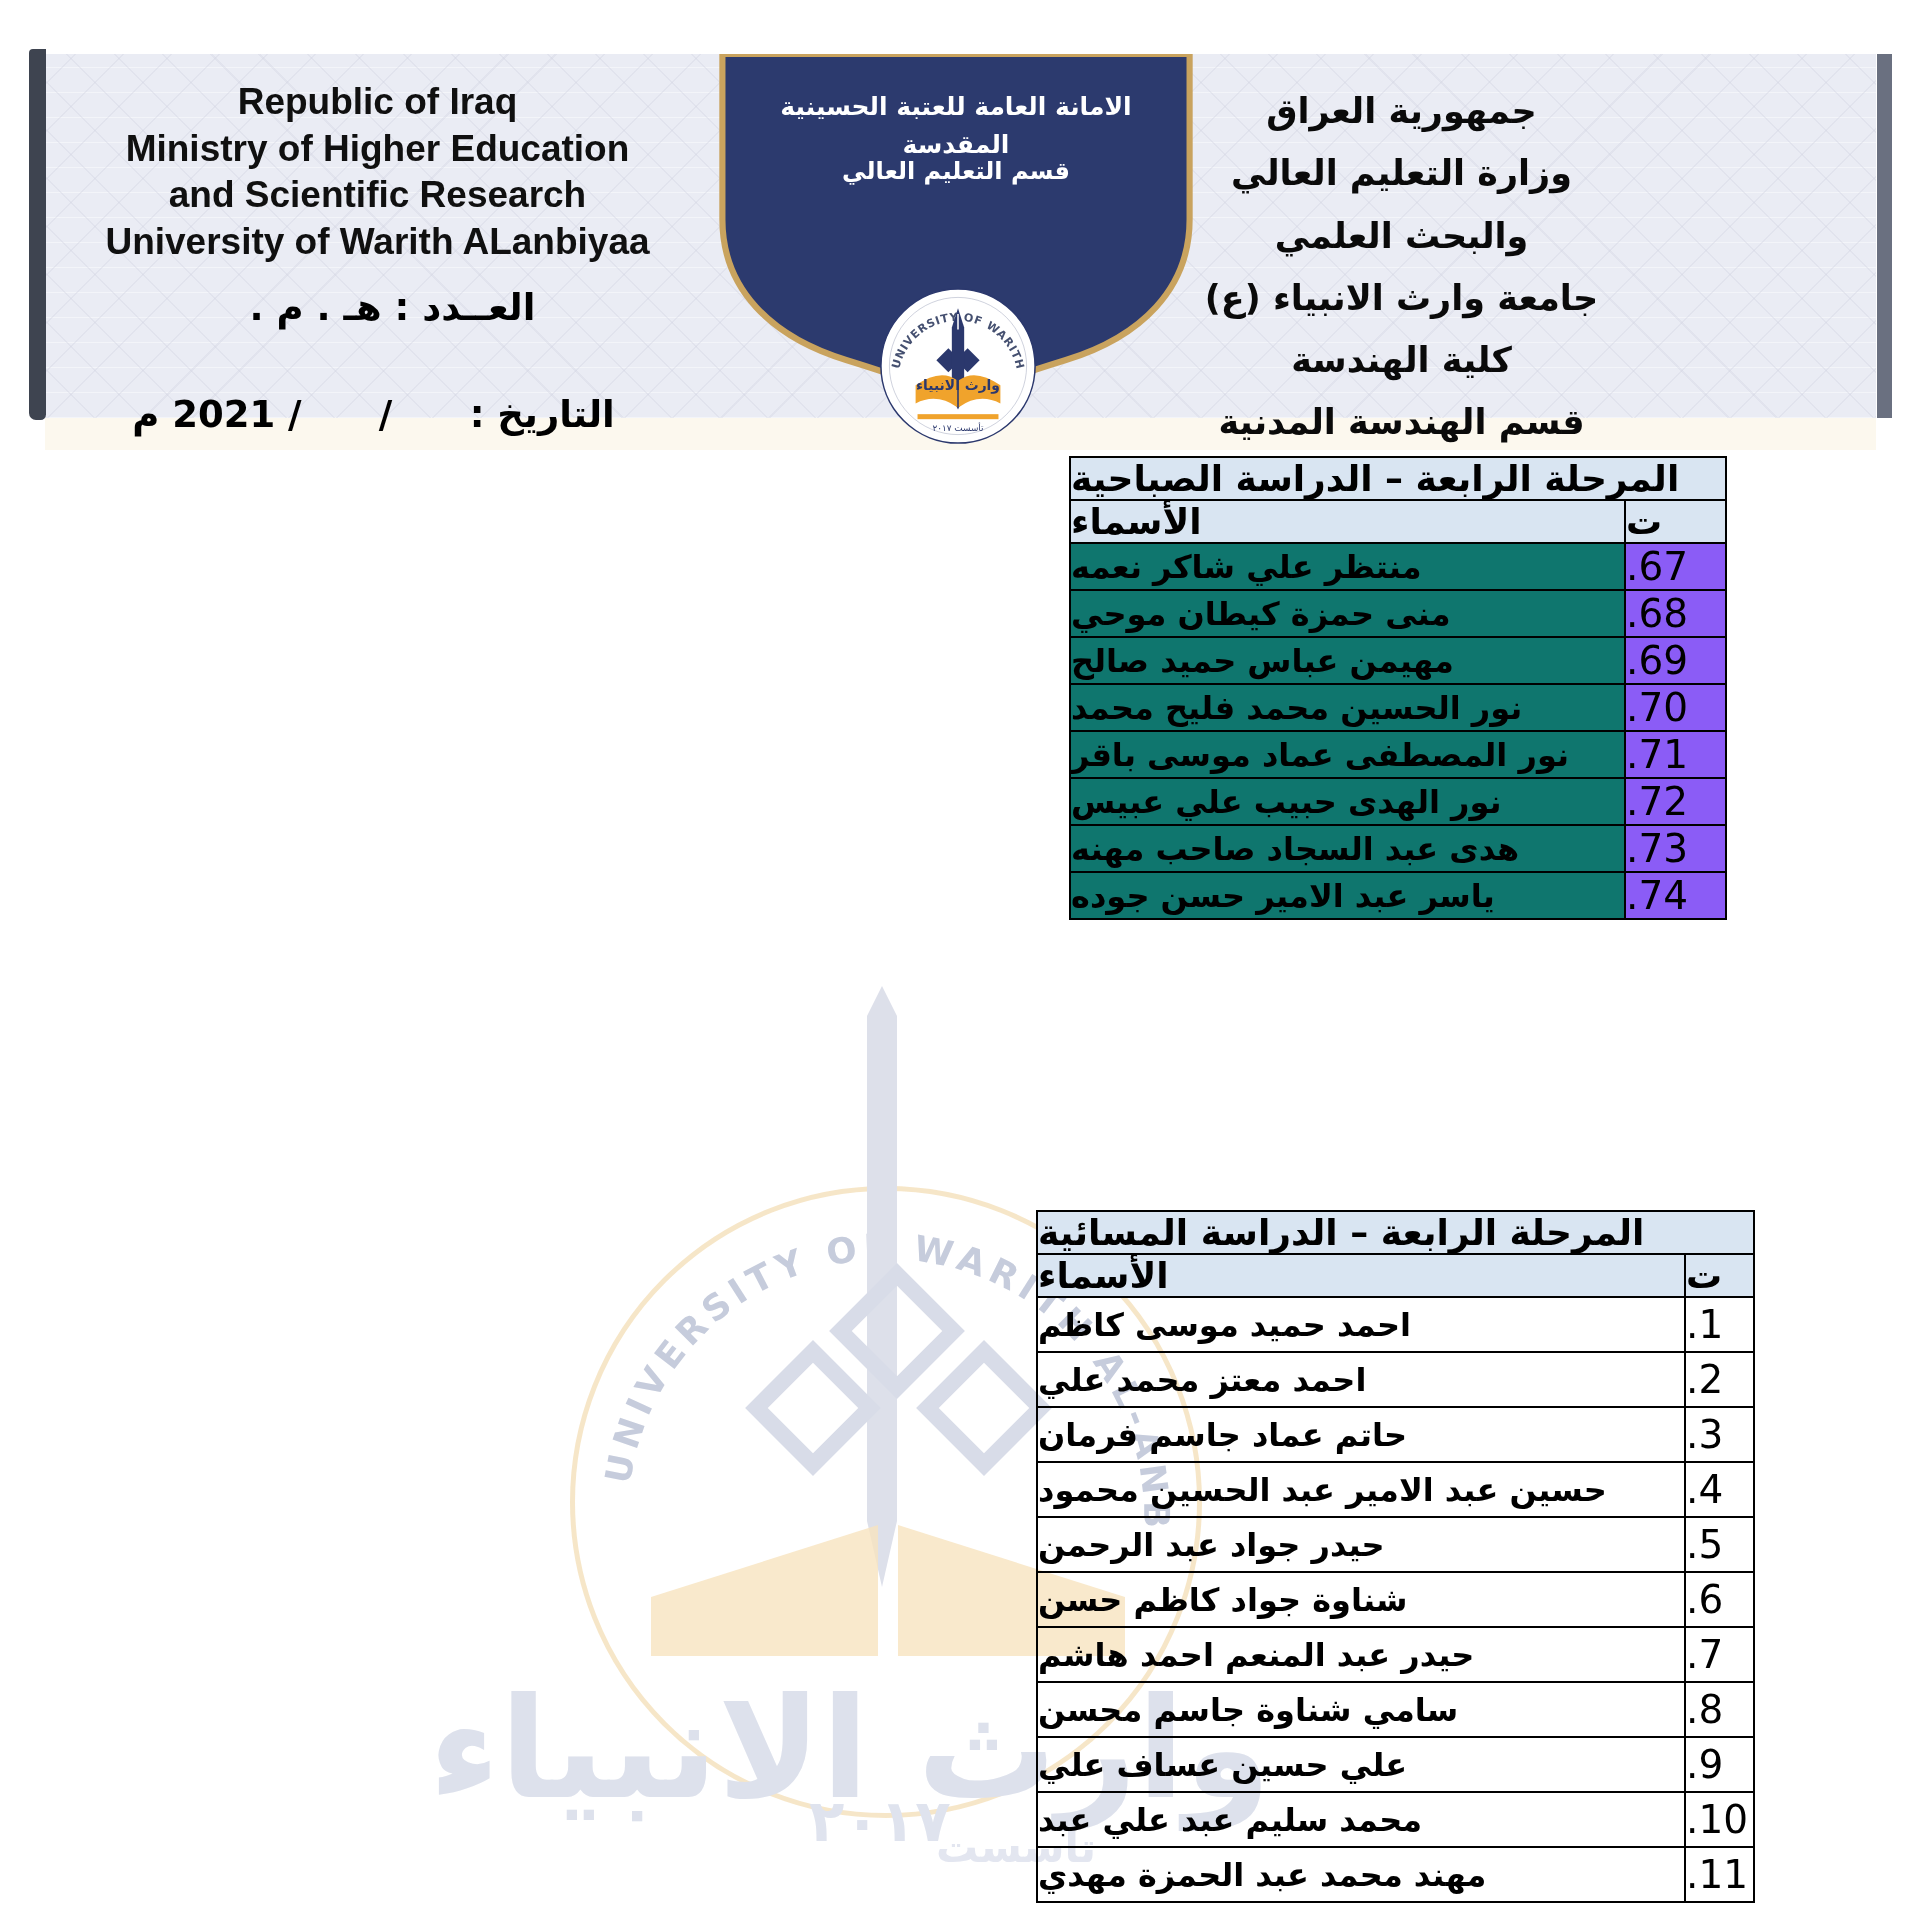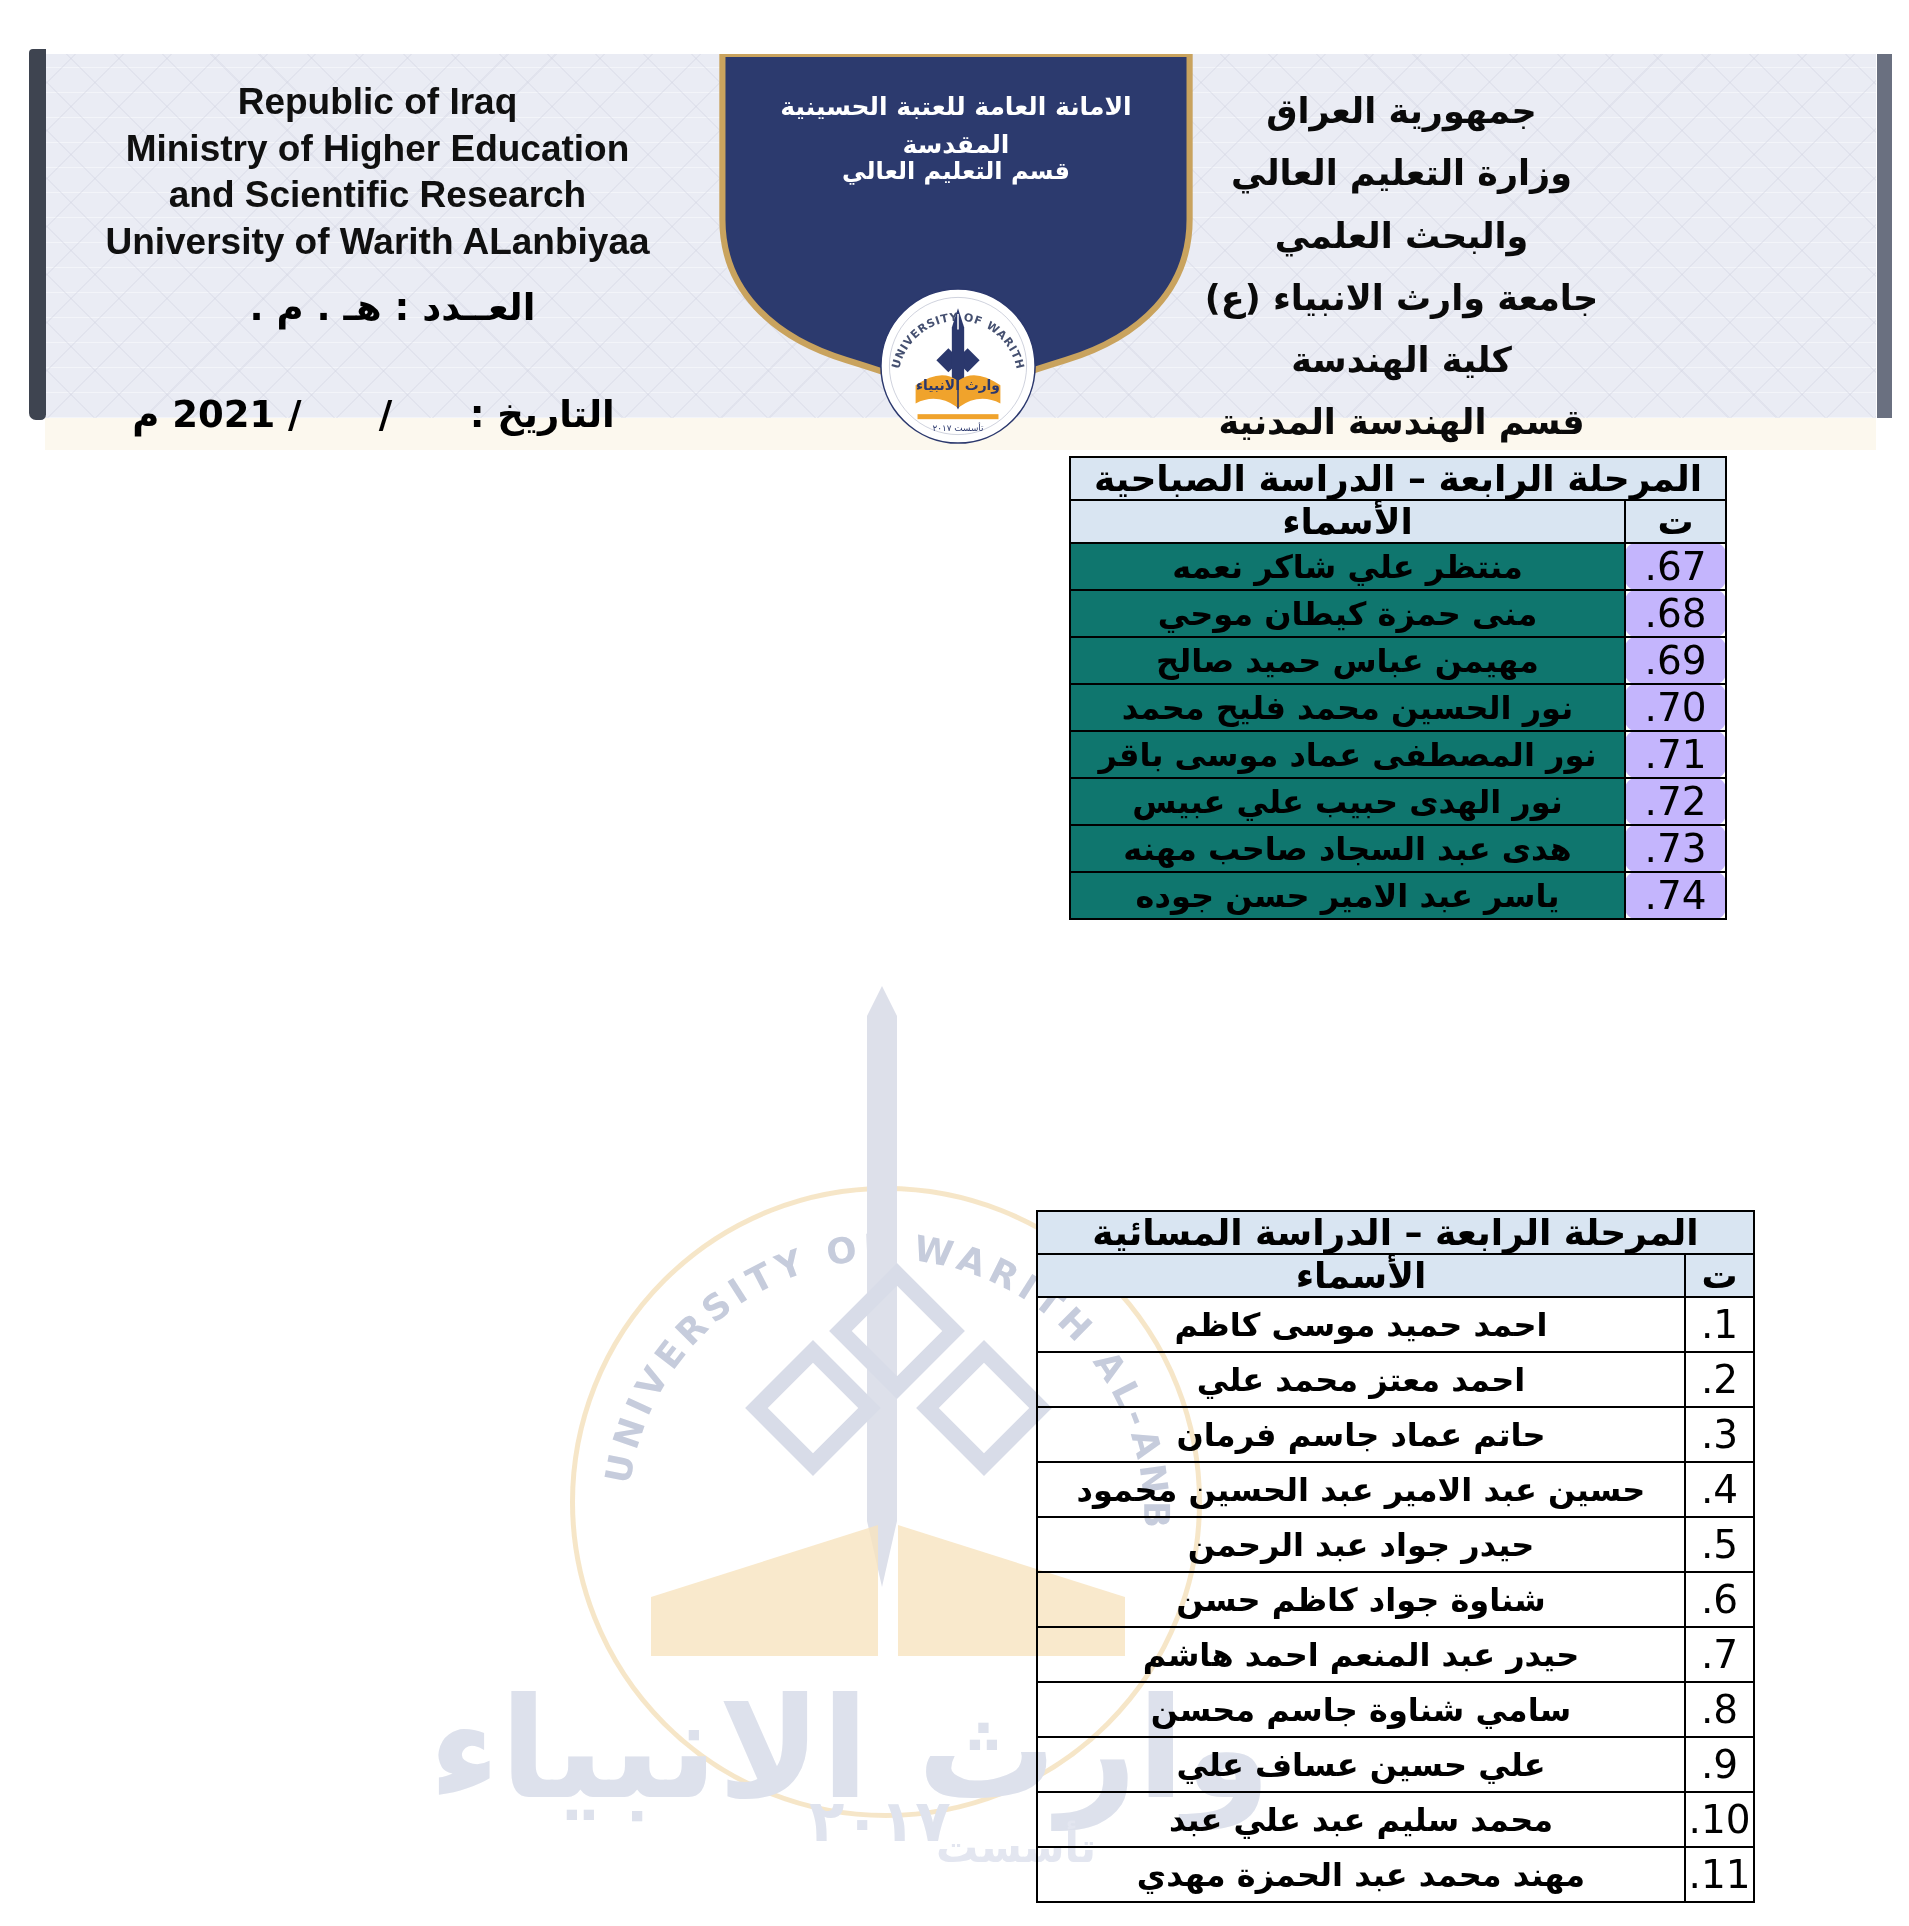--- a/index.html
+++ b/index.html
@@ -90,31 +90,31 @@
   }
   .wm-bigtext {
     left:424px; top:1668px; width:847px; white-space:nowrap;
     font-weight:bold; font-size:139px; color:#dde1ec; direction:rtl;
   }
   .wm-year  { left:809px; top:1787px; font-size:58px; color:#dfe3ee; font-weight:bold; }
   .wm-found { left:936px; top:1807px; font-size:42px; color:#e3e6f0; font-weight:bold;margin-top:16px; }
 
   
   .tbl { position:absolute; z-index:2; border-collapse:collapse; direction:rtl; }
-  .tbl td { border:2.3px solid #000; text-align:center; vertical-align:middle;margin-left:21px; }
+  .tbl td { border:2.3px solid #000; text-align:left; vertical-align:middle;margin-left:21px; }
   .tbl .title-cell {
     background:#d9e5f2; font-weight:bold; font-size:36px; color:#000; height:39px;
   }
   .tbl .head-name, .tbl .head-num {
     background:#d9e5f2; font-weight:bold; font-size:36px; color:#000; height:40px;
   }
   .tbl .cell-name { font-weight:bold; font-size:32px; color:#000; }
   .tbl .cell-num  { font-size:39px; font-weight:500; color:#000; direction:rtl; }
   #table-morning { left:1069px; top:456px; width:658px; }
-  #table-morning .cell-num { background:#c4b5fd;border-radius:11px; }
+  #table-morning .cell-num { background:#8b5cf6; }
   #table-morning td.row { height:46px; }
   #table-morning .cell-name { background:#0f766e; }
   #table-evening { left:1036px; top:1210px; width:719px;padding-left:31px; }
   #table-evening td.row { height:55px; }
   #table-morning col.c-num { width:101px; }
   #table-evening col.c-num { width:69px; }
 </style>
 </head>
 <body>
 

